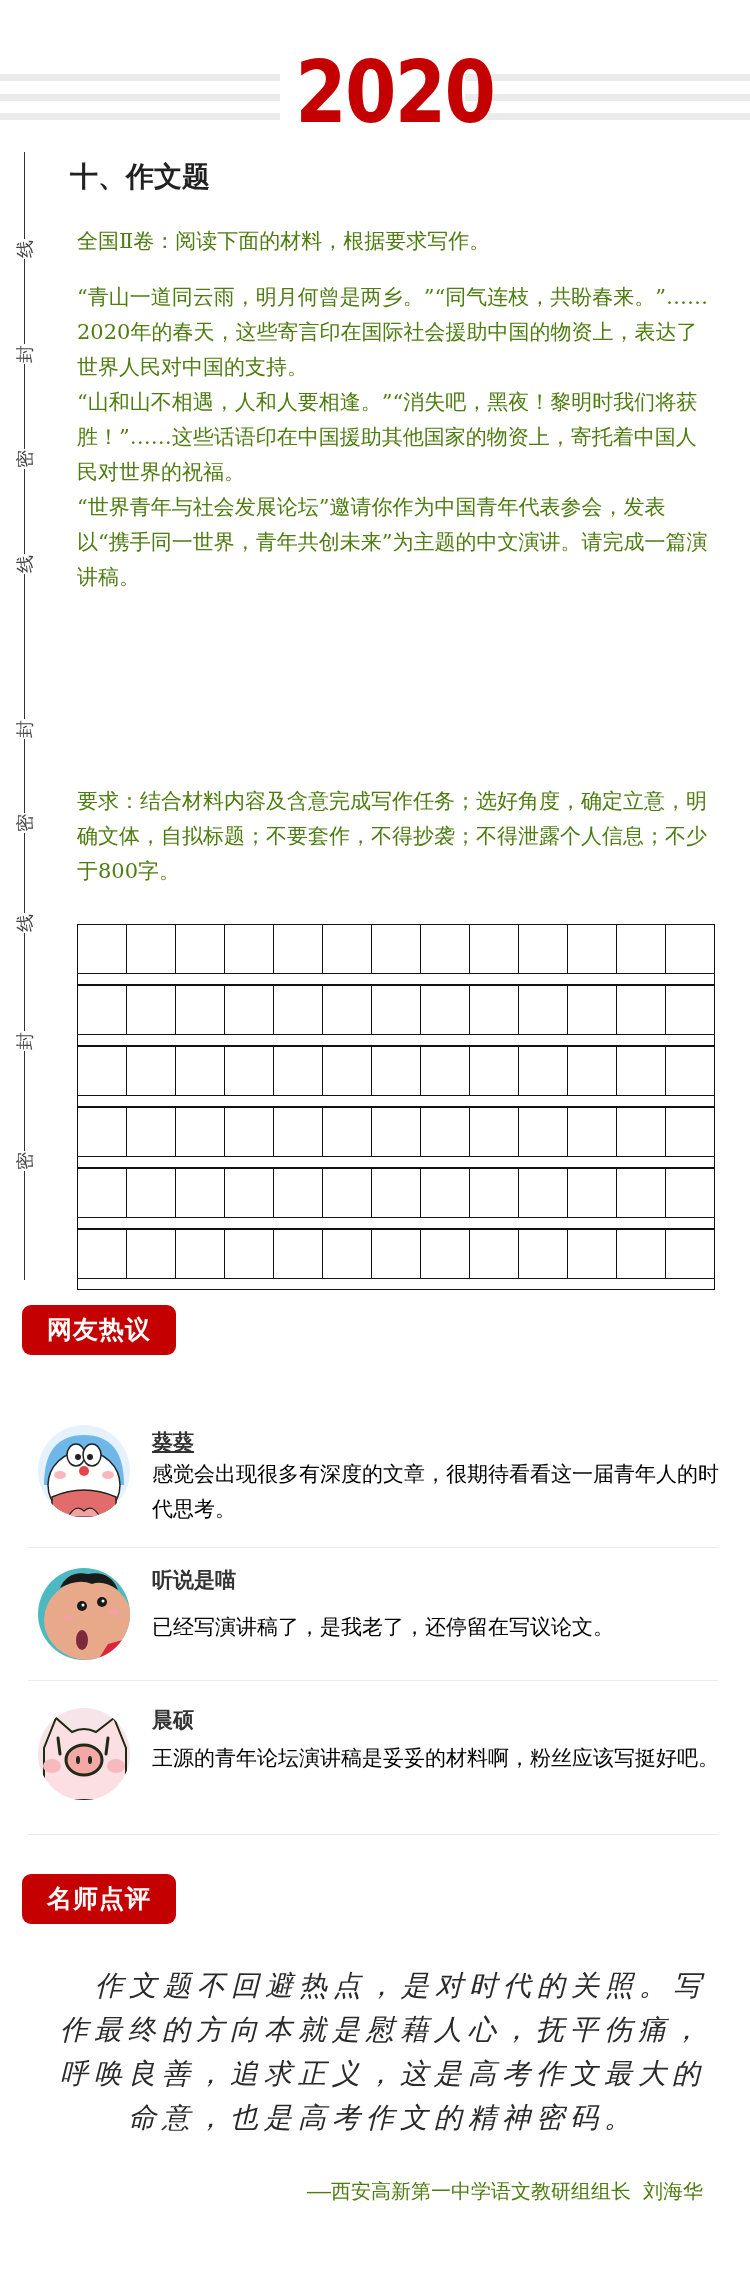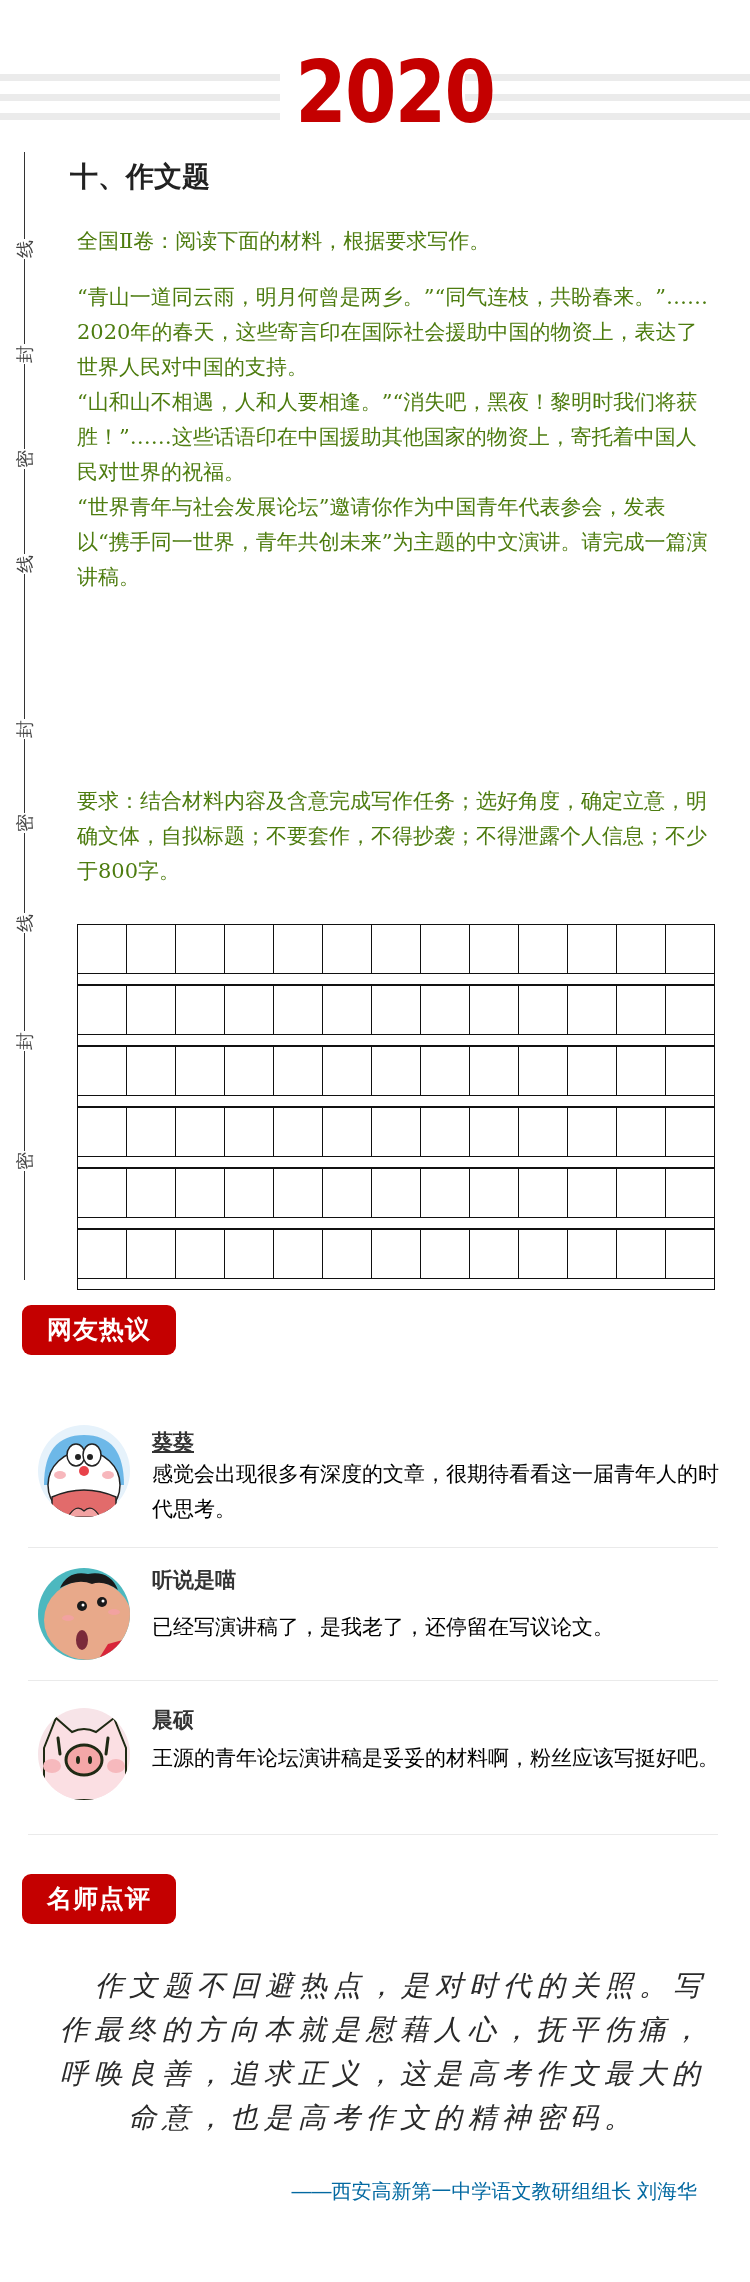--- a/index.html
+++ b/index.html
@@ -47,22 +47,22 @@
   .comment .name { position: absolute; left: 124px; font-family: "DejaVu Sans", "Liberation Sans", sans-serif;
       font-weight: bold; font-size: 21px; color: #333; }
   .comment .body { position: absolute; left: 124px; width: 580px; font-family: "DejaVu Sans", "Liberation Sans", sans-serif;
       font-size: 21px; line-height: 35px; color: #000000; }
   .divider { position: absolute; left: 28px; width: 690px; height: 1px; background: #eaeaea; }
 
   
   .handwritten { position: absolute; left: 58px; width: 650px; font-family: "DejaVu Serif", "Liberation Serif", serif;
       font-style: italic; font-size: 28px; line-height: 44px; letter-spacing: 6px; color: #2a2a2a; }
   .handwritten .indent { display: inline-block; width: 36px; }
-  .signature { position: absolute; right: 53px; top: 2178px; font-family: Liberation Sans, sans-serif;
-      font-size: 20px; color: #0369a1; }
+  .signature { position: absolute; right: 47px; top: 2178px; font-family: Liberation Mono, monospace;
+      font-size: 20px; color: #4d7c0f; }
 </style>
 </head>
 <body>
 
 <div class="banner">
   <div class="stripe" style="left:0;top:74px;width:280px;"></div>
   <div class="stripe" style="left:0;top:94px;width:280px;"></div>
   <div class="stripe" style="left:0;top:113px;width:280px;"></div>
   <div class="stripe" style="left:465px;top:74px;width:285px;"></div>
   <div class="stripe" style="left:465px;top:94px;width:285px;"></div>

